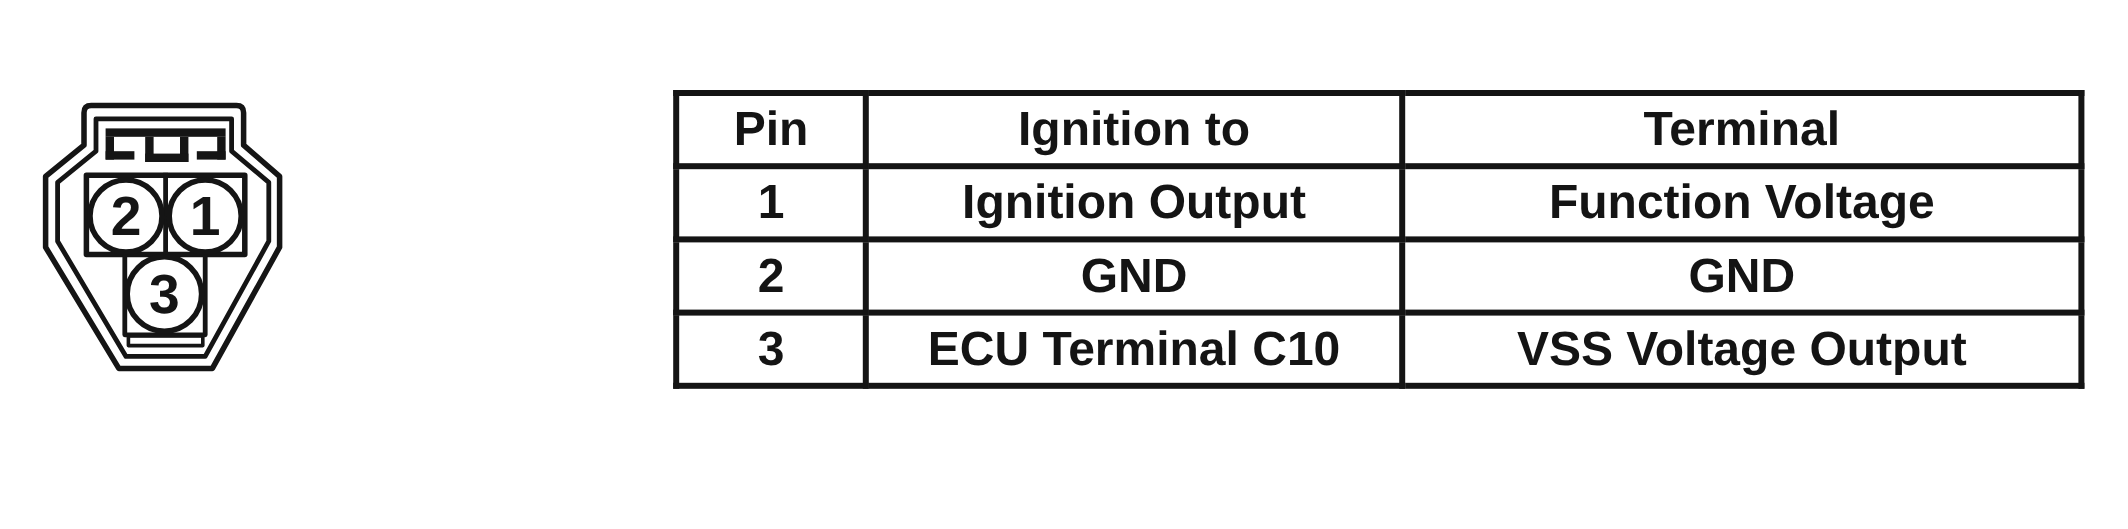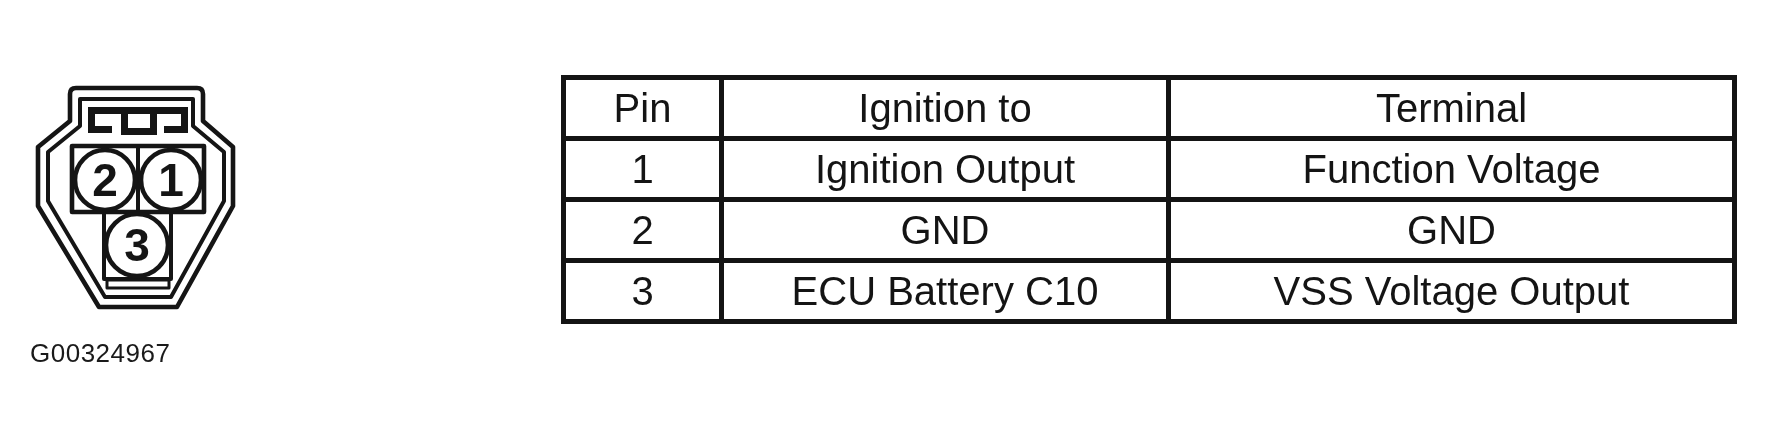--- a/index.html
+++ b/index.html
@@ -23,21 +23,21 @@
     position:absolute;left:561px;top:75px;
     width:1171px;
     border-collapse:collapse;
     table-layout:fixed;
     border:5px solid #141414;
   }
   table.pinout td, table.pinout th{
     border:5px solid #141414;
     height:56px;
     text-align:center;vertical-align:middle;
-    font-size:40px;font-weight:400;color:#141414;
+    font-size:40px;font-weight:700;color:#141414;
     padding:0;
     overflow:hidden;white-space:nowrap;
   }
   .svg-ink{stroke:#151515;fill:none;stroke-linejoin:round;stroke-linecap:square;}
   .svg-fill{fill:#151515;stroke:none;}
   .pin-num{
     font-family:"Liberation Sans", sans-serif;
     font-size:46px;font-weight:700;fill:#151515;
     text-anchor:middle;
   }
@@ -72,21 +72,20 @@
 
     <circle class="svg-ink" stroke-width="4.6" cx="105" cy="180" r="30"></circle>
     <circle class="svg-ink" stroke-width="4.6" cx="171" cy="180" r="30"></circle>
     <circle class="svg-ink" stroke-width="4.6" cx="137" cy="245" r="31"></circle>
 
     <text class="pin-num" x="105" y="196">2</text>
     <text class="pin-num" x="171" y="196">1</text>
     <text class="pin-num" x="137" y="261">3</text>
   </svg>
 
-  <div class="figure-id">G00324967</div>
 
   <table class="pinout">
     <colgroup>
       <col style="width:158px">
       <col style="width:447px">
       <col style="width:566px">
     </colgroup>
     <thead>
       <tr>
         <th>Pin</th>
@@ -100,19 +99,19 @@
         <td>Ignition Output</td>
         <td>Function Voltage</td>
       </tr>
       <tr>
         <td>2</td>
         <td>GND</td>
         <td>GND</td>
       </tr>
       <tr>
         <td>3</td>
-        <td>ECU Battery C10</td>
+        <td>ECU Terminal C10</td>
         <td>VSS Voltage Output</td>
       </tr>
     </tbody>
   </table>
 
 </div>
 
 </body></html>

